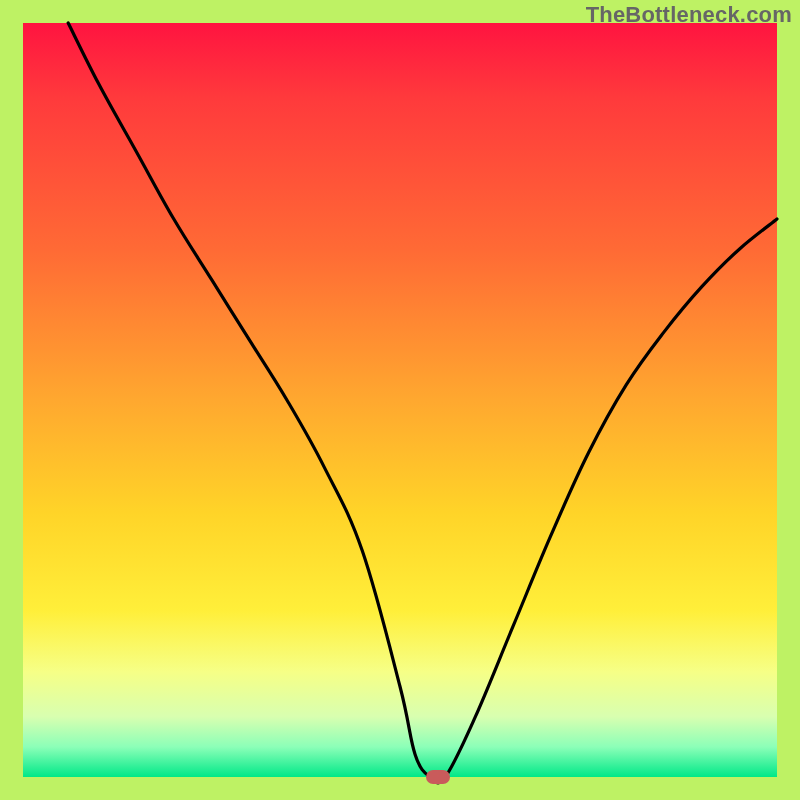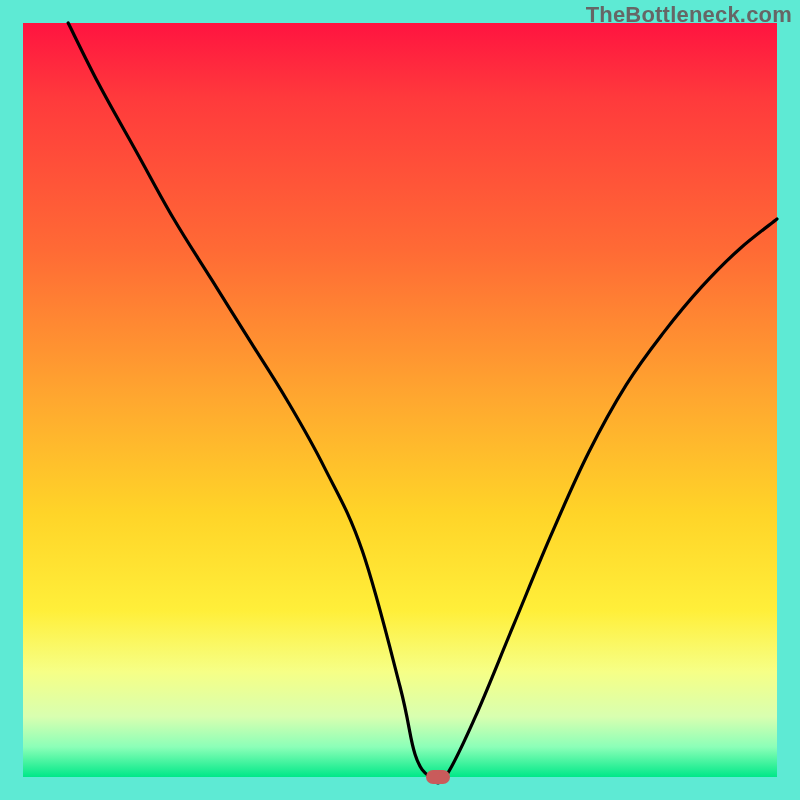--- a/index.html
+++ b/index.html
@@ -8,21 +8,21 @@
     width: 800px;
     height: 800px;
     background: #000;
     overflow: hidden;
     font-family: Arial, Helvetica, sans-serif;
   }
   .frame {
     position: relative;
     width: 800px;
     height: 800px;
-    background: #5eead4;
+    background: #bef264;
     text-align: right;
   }
   .watermark {
     position: absolute;
     top: 2px;
     right: 8px;
     color: #666;
     font-size: 22px;
     font-weight: 600;
     letter-spacing: 0.2px;

